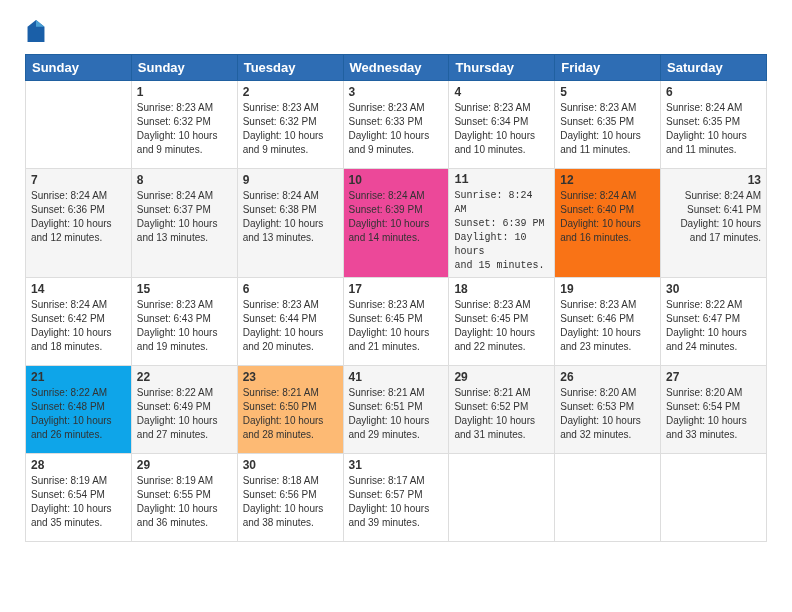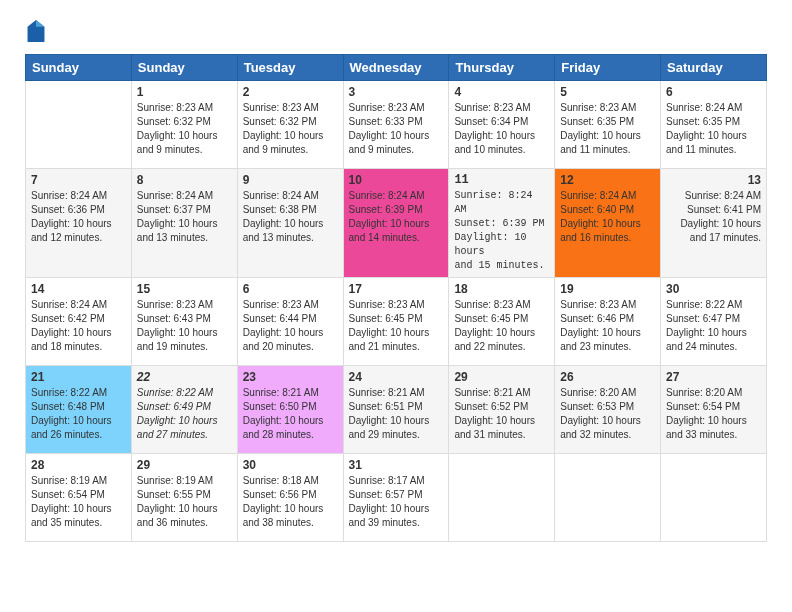--- a/index.html
+++ b/index.html
@@ -211,34 +211,34 @@
           <td>
             <span class="day-num">19</span>
             <div class="day-info">Sunrise: 8:23 AM<br>Sunset: 6:46 PM<br>Daylight: 10 hours<br>and 23 minutes.</div>
           </td>
           <td>
             <span class="day-num">30</span>
             <div class="day-info">Sunrise: 8:22 AM<br>Sunset: 6:47 PM<br>Daylight: 10 hours<br>and 24 minutes.</div>
           </td>
         </tr>
         <tr>
-          <td style="background: #7dd3fc;">
+          <td style="background: #0ea5e9;">
             <span class="day-num">21</span>
             <div class="day-info">Sunrise: 8:22 AM<br>Sunset: 6:48 PM<br>Daylight: 10 hours<br>and 26 minutes.</div>
           </td>
-          <td style="background: rgb(245, 245, 245); font-style: italic;">
+          <td style="background: rgb(245, 245, 245);">
             <span class="day-num">22</span>
             <div class="day-info">Sunrise: 8:22 AM<br>Sunset: 6:49 PM<br>Daylight: 10 hours<br>and 27 minutes.</div>
           </td>
-          <td style="background: #f0abfc;">
+          <td style="background: #fdba74;">
             <span class="day-num">23</span>
             <div class="day-info">Sunrise: 8:21 AM<br>Sunset: 6:50 PM<br>Daylight: 10 hours<br>and 28 minutes.</div>
           </td>
           <td style="background: rgb(245, 245, 245);">
-            <span class="day-num">24</span>
+            <span class="day-num">41</span>
             <div class="day-info">Sunrise: 8:21 AM<br>Sunset: 6:51 PM<br>Daylight: 10 hours<br>and 29 minutes.</div>
           </td>
           <td style="background: rgb(245, 245, 245);">
             <span class="day-num">29</span>
             <div class="day-info">Sunrise: 8:21 AM<br>Sunset: 6:52 PM<br>Daylight: 10 hours<br>and 31 minutes.</div>
           </td>
           <td style="background: rgb(245, 245, 245);">
             <span class="day-num">26</span>
             <div class="day-info">Sunrise: 8:20 AM<br>Sunset: 6:53 PM<br>Daylight: 10 hours<br>and 32 minutes.</div>
           </td>

